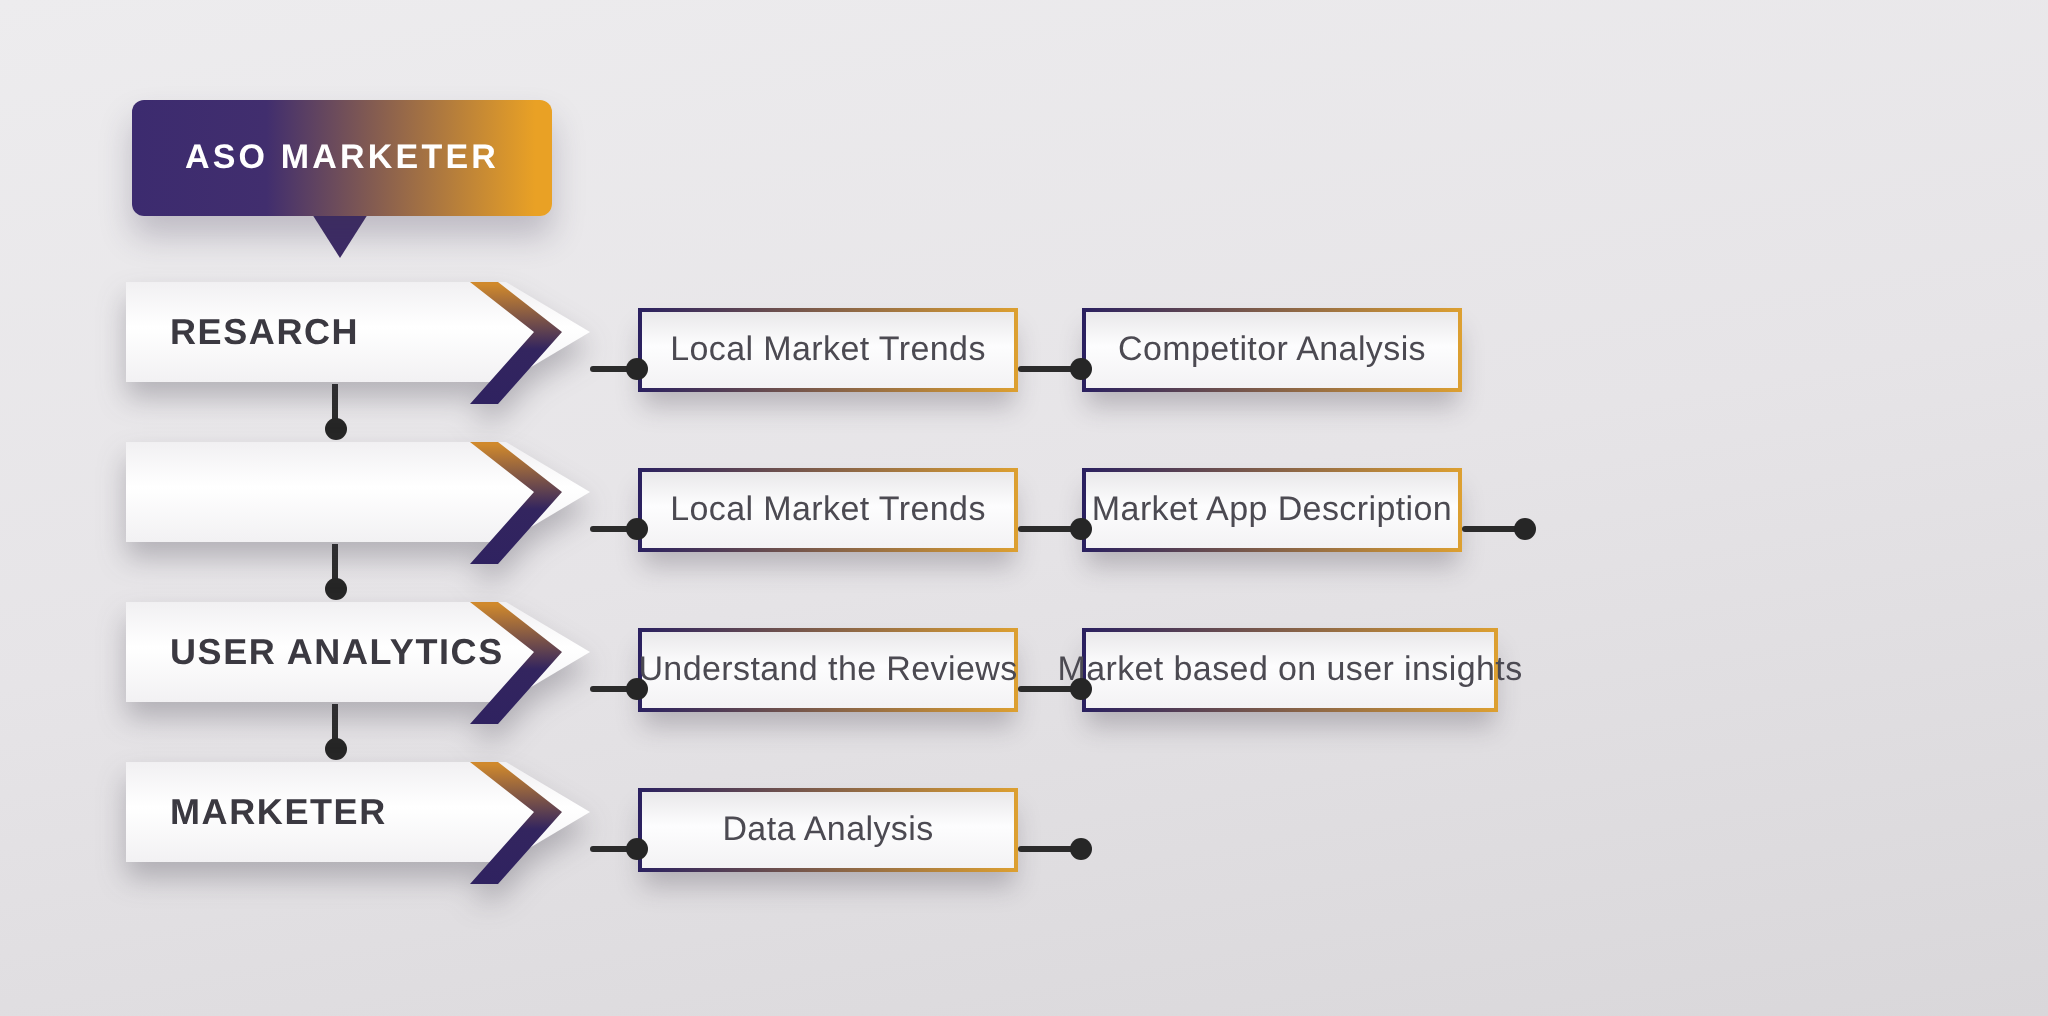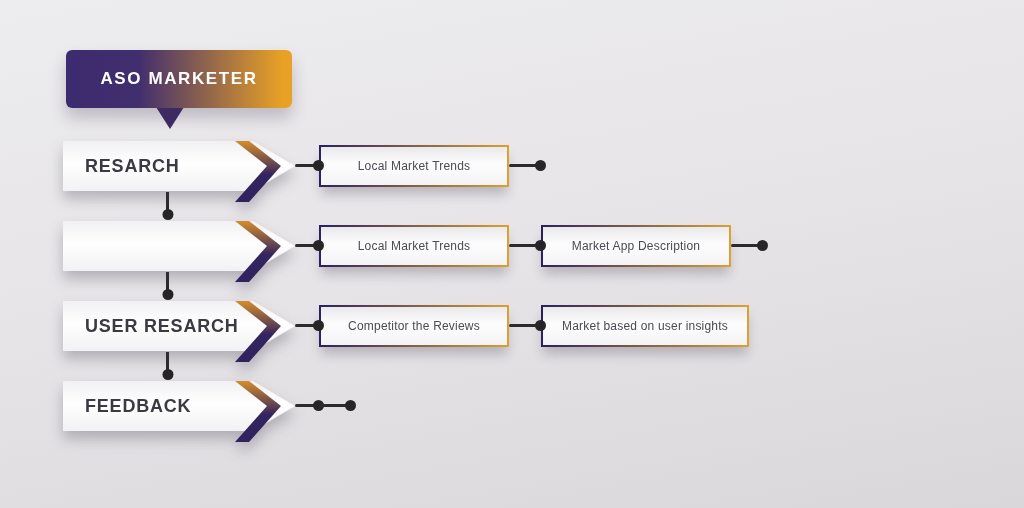--- a/index.html
+++ b/index.html
@@ -3,34 +3,34 @@
 <meta charset="utf-8">
 <style>
   html,body { margin:0; padding:0; }
   .canvas {
     position:relative; width:1024px; height:508px; overflow:hidden;
     background:linear-gradient(170deg,#edecee 0%, #e6e4e7 50%, #d9d7da 100%);
     font-family:"Liberation Sans", sans-serif;
   }
   
   .header {
-    position:absolute; left:66px; top:50px; width:226px; height:58px;
+    position:absolute; left:66px; top:50px; width:210px; height:58px;
     border-radius:6px; z-index:3;
     background:linear-gradient(90deg,#3c2b6f 0%,#412e6e 32%,#e9a125 96%);
     color:#ffffff; font-weight:bold; font-size:17px; letter-spacing:1.6px;
     display:flex; align-items:center; justify-content:center;
     box-shadow:0 10px 16px rgba(60,50,80,.25);
   }
   .header-tail {
     position:absolute; left:156px; top:107px; width:0; height:0; z-index:2;
     border-left:14px solid transparent; border-right:14px solid transparent;
     border-top:22px solid #3d2b66;
   }
   
-  .row { position:absolute; left:63px; display:flex; align-items:flex-start; z-index:2; }
+  .row { position:absolute; left:63px; display:flex; align-items:center; z-index:2; }
   .r1 { top:140px; } .r2 { top:220px; } .r3 { top:300px; } .r4 { top:380px; }
   .banner { position:relative; width:240px; height:64px; flex:0 0 auto; }
   .banner svg { display:block; overflow:visible; filter:drop-shadow(0 8px 7px rgba(60,55,70,.30)); }
   .banner-label {
     position:absolute; left:22px; top:0; height:52px; display:flex; align-items:center;
     font-size:18px; font-weight:bold; color:#3b3941; letter-spacing:.8px; white-space:nowrap;
   }
   
   .connector { position:relative; height:3px; background:#2b2b2b; margin-top:24px; border-radius:2px; flex:0 0 auto; }
   .c-first { width:24px; margin-left:-8px; }
@@ -49,21 +49,21 @@
   .node {
     margin-top:5px; height:42px; padding:2px; box-sizing:border-box; flex:0 0 auto;
     background:linear-gradient(90deg,#2a2060 0%, #dda031 100%);
     box-shadow:0 9px 12px -2px rgba(60,55,70,.28);
   }
   .w-std  { width:190px; }
   .w-wide { width:208px; }
   .node-inner {
     height:100%; display:flex; align-items:center; justify-content:center;
     background:linear-gradient(180deg,#e9e8ea 0%, #fdfdfe 45%, #f3f2f4 100%);
-    font-size:12px; color:#4c4a52; letter-spacing:.2px; white-space:nowrap;
+    font-size:17px; color:#4c4a52; letter-spacing:.2px; white-space:nowrap;
   }
 </style>
 </head>
 <body>
 
 <svg width="0" height="0" style="position:absolute" aria-hidden="true">
   <defs>
     <linearGradient id="ribbonGrad" x1="0" y1="0" x2="0" y2="1">
       <stop offset="0" stop-color="#f1f0f2"></stop>
         <stop offset="0.45" stop-color="#ffffff"></stop>
@@ -94,20 +94,23 @@
     </div>
     <div class="connector c-first">
         <span class="dot"></span>
       </div>
     <div class="node w-std">
         <div class="node-inner">Local Market Trends</div>
       </div>
     <div class="connector c-mid">
         <span class="dot"></span>
       </div>
+    <div class="node w-std">
+        <div class="node-inner">Competitor Analysis</div>
+      </div>
   </div>
 
   <div class="row r2">
     <div class="banner">
       <svg width="240" height="64" viewBox="0 0 240 64">
         <polygon points="0,1 190,1 232,26 190,51 0,51" fill="url(#ribbonGrad)"></polygon>
         <polygon points="172,1 186,1 218,26 186,62 172,62 204,26" fill="url(#chevGrad)"></polygon>
       </svg>
     </div>
     <div class="connector c-first">
@@ -126,46 +129,49 @@
         <span class="dot"></span>
       </div>
   </div>
 
   <div class="row r3">
     <div class="banner">
       <svg width="240" height="64" viewBox="0 0 240 64">
         <polygon points="0,1 190,1 232,26 190,51 0,51" fill="url(#ribbonGrad)"></polygon>
         <polygon points="172,1 186,1 218,26 186,62 172,62 204,26" fill="url(#chevGrad)"></polygon>
       </svg>
-      <span class="banner-label">USER RESARCH</span>
+      <span class="banner-label">USER ANALYTICS</span>
     </div>
     <div class="connector c-first">
         <span class="dot"></span>
       </div>
     <div class="node w-std">
-        <div class="node-inner">Competitor the Reviews</div>
+        <div class="node-inner">Understand the Reviews</div>
       </div>
     <div class="connector c-mid">
         <span class="dot"></span>
       </div>
     <div class="node w-wide">
         <div class="node-inner">Market based on user insights</div>
       </div>
   </div>
 
   <div class="row r4">
     <div class="banner">
       <svg width="240" height="64" viewBox="0 0 240 64">
         <polygon points="0,1 190,1 232,26 190,51 0,51" fill="url(#ribbonGrad)"></polygon>
         <polygon points="172,1 186,1 218,26 186,62 172,62 204,26" fill="url(#chevGrad)"></polygon>
       </svg>
-      <span class="banner-label">FEEDBACK</span>
+      <span class="banner-label">MARKETER</span>
     </div>
     <div class="connector c-first">
         <span class="dot"></span>
+      </div>
+    <div class="node w-std">
+        <div class="node-inner">Data Analysis</div>
       </div>
     <div class="connector c-mid">
         <span class="dot"></span>
       </div>
   </div>
 
   <div class="v-connector v1">
       <span class="vdot"></span>
     </div>
   <div class="v-connector v2">

